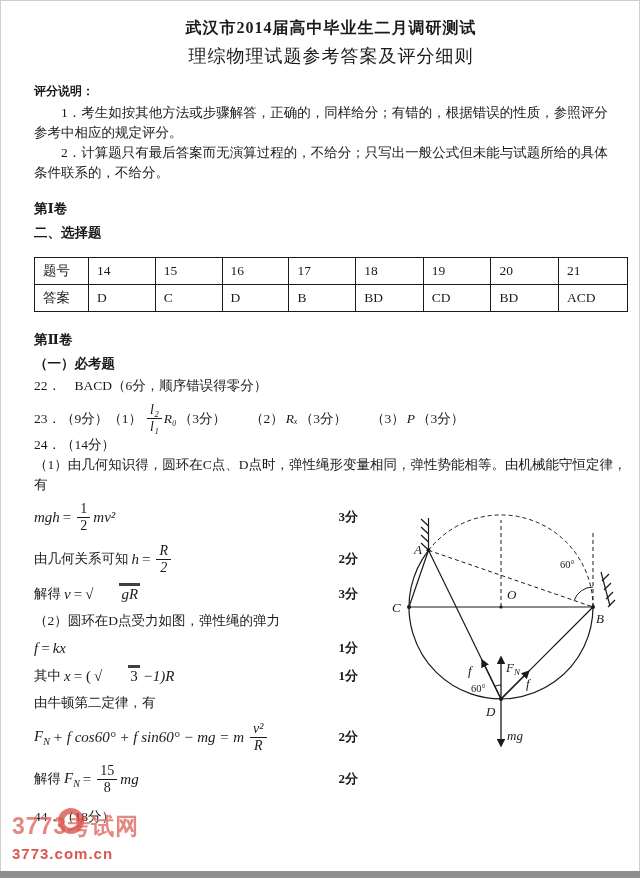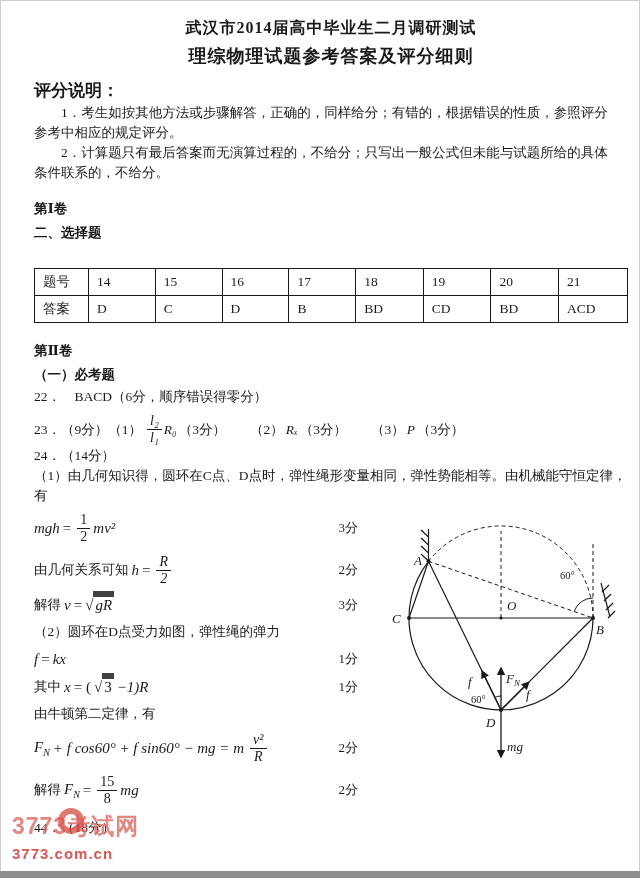--- a/index.html
+++ b/index.html
@@ -3,48 +3,48 @@
 <meta charset="utf-8">
 <style>
   * { margin:0; padding:0; box-sizing:border-box; }
   html,body { background:#e9e9e9; }
   body { font-family:"Liberation Serif","DejaVu Serif",serif; }
   .page { width:640px; height:878px; margin:0 auto; background:#ffffff; position:relative;
           overflow:hidden; color:#1a1a1a; box-shadow: inset 0 0 0 1px #cfcfcf; }
   .content { padding:18px 12px 0 34px; font-size:13px; }
   .b { font-weight:bold; }
   .title { text-align:center; font-size:16px; font-weight:bold; letter-spacing:1px; line-height:19px; }
-  .subtitle { text-align:center; font-size:18px; font-weight:bold; letter-spacing:1px; margin-top:8px; line-height:22px; }
-  .notes-heading { margin-top:12px; font-size:17px; line-height:24px; }
+  .subtitle { text-align:center; font-size:18px; font-weight:normal; letter-spacing:1px; margin-top:8px; line-height:22px; }
+  .notes-heading { margin-top:12px; font-size:12px; line-height:24px; }
   p.body-line { line-height:20px; font-size:13.5px; }
   .indent { text-indent:2em; padding-right:18px; }
   .sec-heading { font-size:13.5px; line-height:24px; }
   .mt-a { margin-top:14px; }
   .mt-b { margin-top:16px; }
-  table.ans { border-collapse:collapse; margin-top:23px; table-layout:fixed; }
+  table.ans { border-collapse:collapse; margin-top:12px; table-layout:fixed; }
   table.ans td { border:1px solid #1a1a1a; width:73px; height:27px; padding:2px 8px; font-size:13.5px;
                  vertical-align:middle; text-align:left; }
   table.ans td.first { width:58px; }
   .qline { line-height:24px; font-size:13.5px; margin-top:6px; display:flex; align-items:center; flex-wrap:wrap; }
   .qline > span { margin-right:2px; }
   .gap2 { margin-left:22px !important; }
   .mi { font-style:italic; }
   .frac { display:inline-block; text-align:center; vertical-align:middle; line-height:1.15; margin:0 3px; font-size:14px; }
   .frac .num { display:block; border-bottom:1px solid #1a1a1a; padding:0 3px; }
   .frac .den { display:block; padding:0 3px; }
   .sqrt { white-space:nowrap; }
-  .sqrt .arg { border-top:6px solid #404040; padding:0 2px; }
+  .sqrt .arg { border-top:3px solid #404040; padding:0 2px;margin-left:26px; }
   .q24body { display:flex; align-items:center; }
   .fcol { width:340px; flex:0 0 340px; }
   .figcol { flex:1; }
   .frow { display:flex; align-items:center; font-size:15px; min-height:26px; margin:2px 0; }
   .frow.tall { min-height:40px; }
   .frow .math { display:inline-flex; align-items:center; }
   .frow .math > span { margin-right:3px; }
-  .frow .score { margin-left:auto; margin-right:16px; font-size:13px; }
+  .frow .score { margin-left:auto; margin-right:16px; font-size:13px;font-weight:bold; }
   .cn { font-size:13.5px; margin-right:8px; }
   sub.vsub { font-size:10px; }
   .ptext { line-height:24px; font-size:13.5px; margin:1px 0; }
   svg.fig { width:254px; height:292px; display:block; margin-left:auto; }
   .q25 { margin-top:6px; }
   .watermark { position:absolute; left:12px; bottom:16px; opacity:0.85; font-family:Liberation Sans, sans-serif; }
   .wm1 { font-size:23px; font-weight:bold; color:#e0736b; position:relative; letter-spacing:1px; }
   .wm-ring { position:absolute; left:46px; top:-3px; width:26px; height:26px; border:6px solid #d23b33;
              border-radius:50%; opacity:0.8; display:inline-block; }
   .wm2 { font-size:15px; font-weight:bold; color:#d23b33; margin-top:3px; letter-spacing:1px; }

